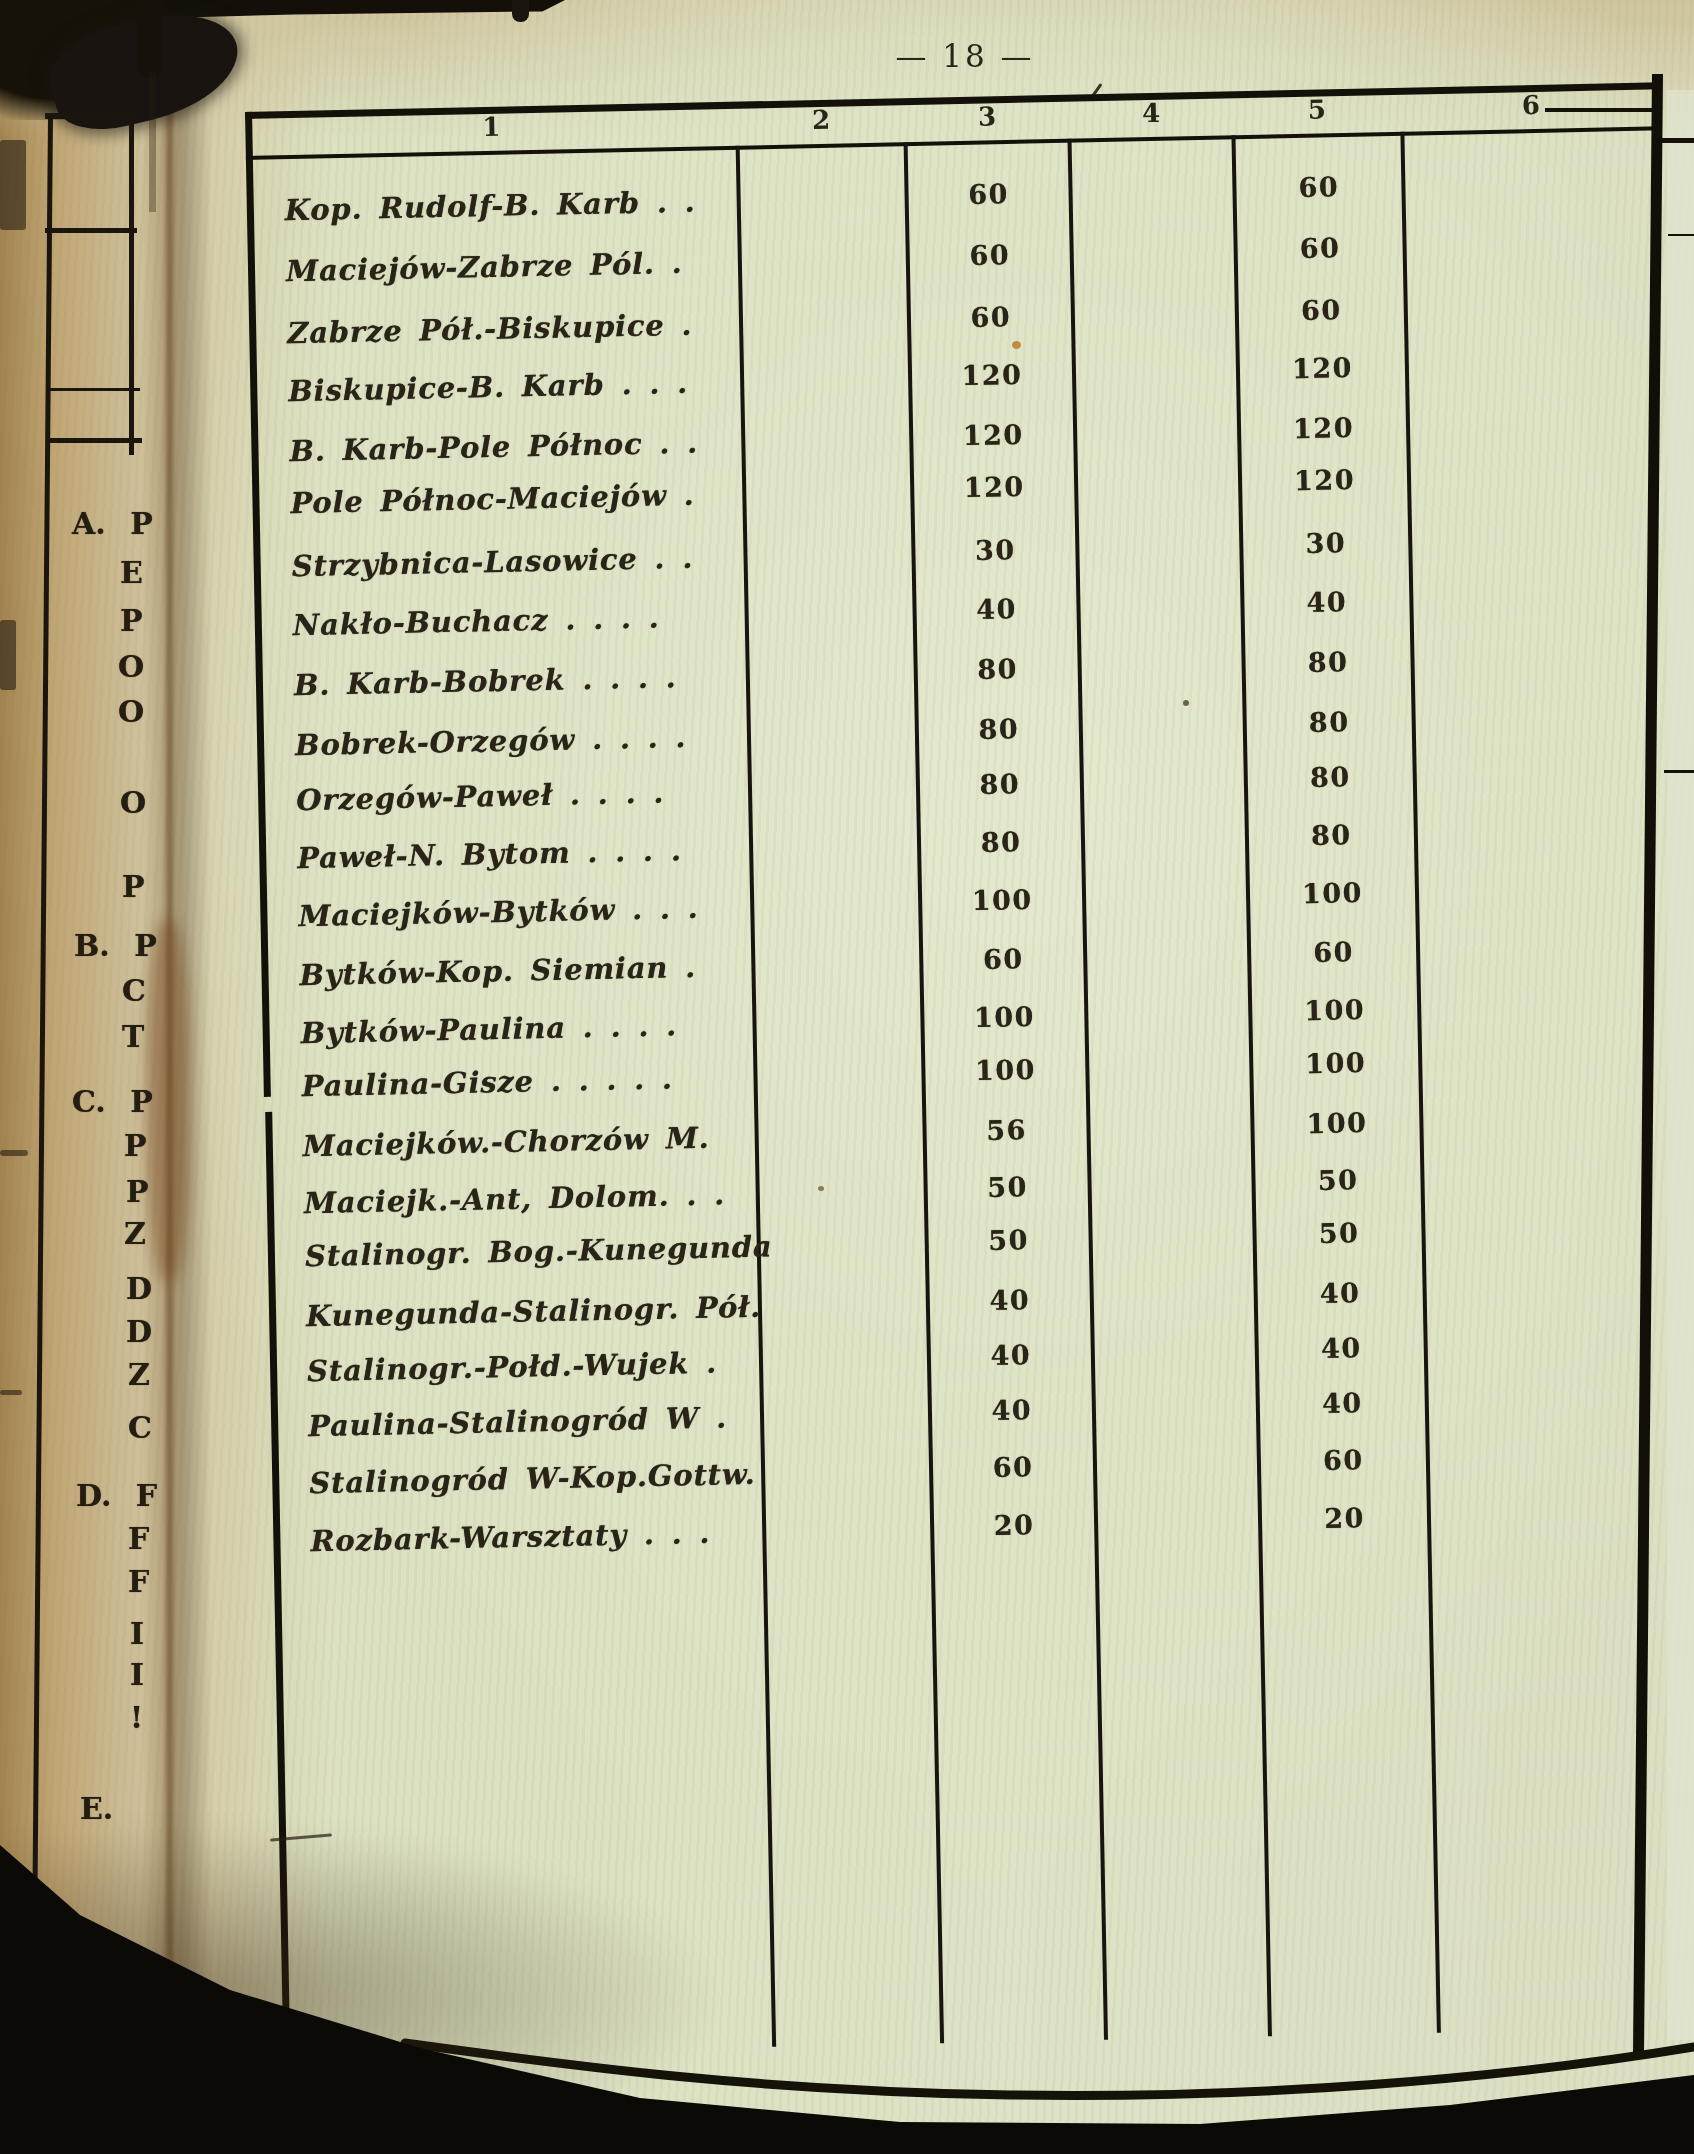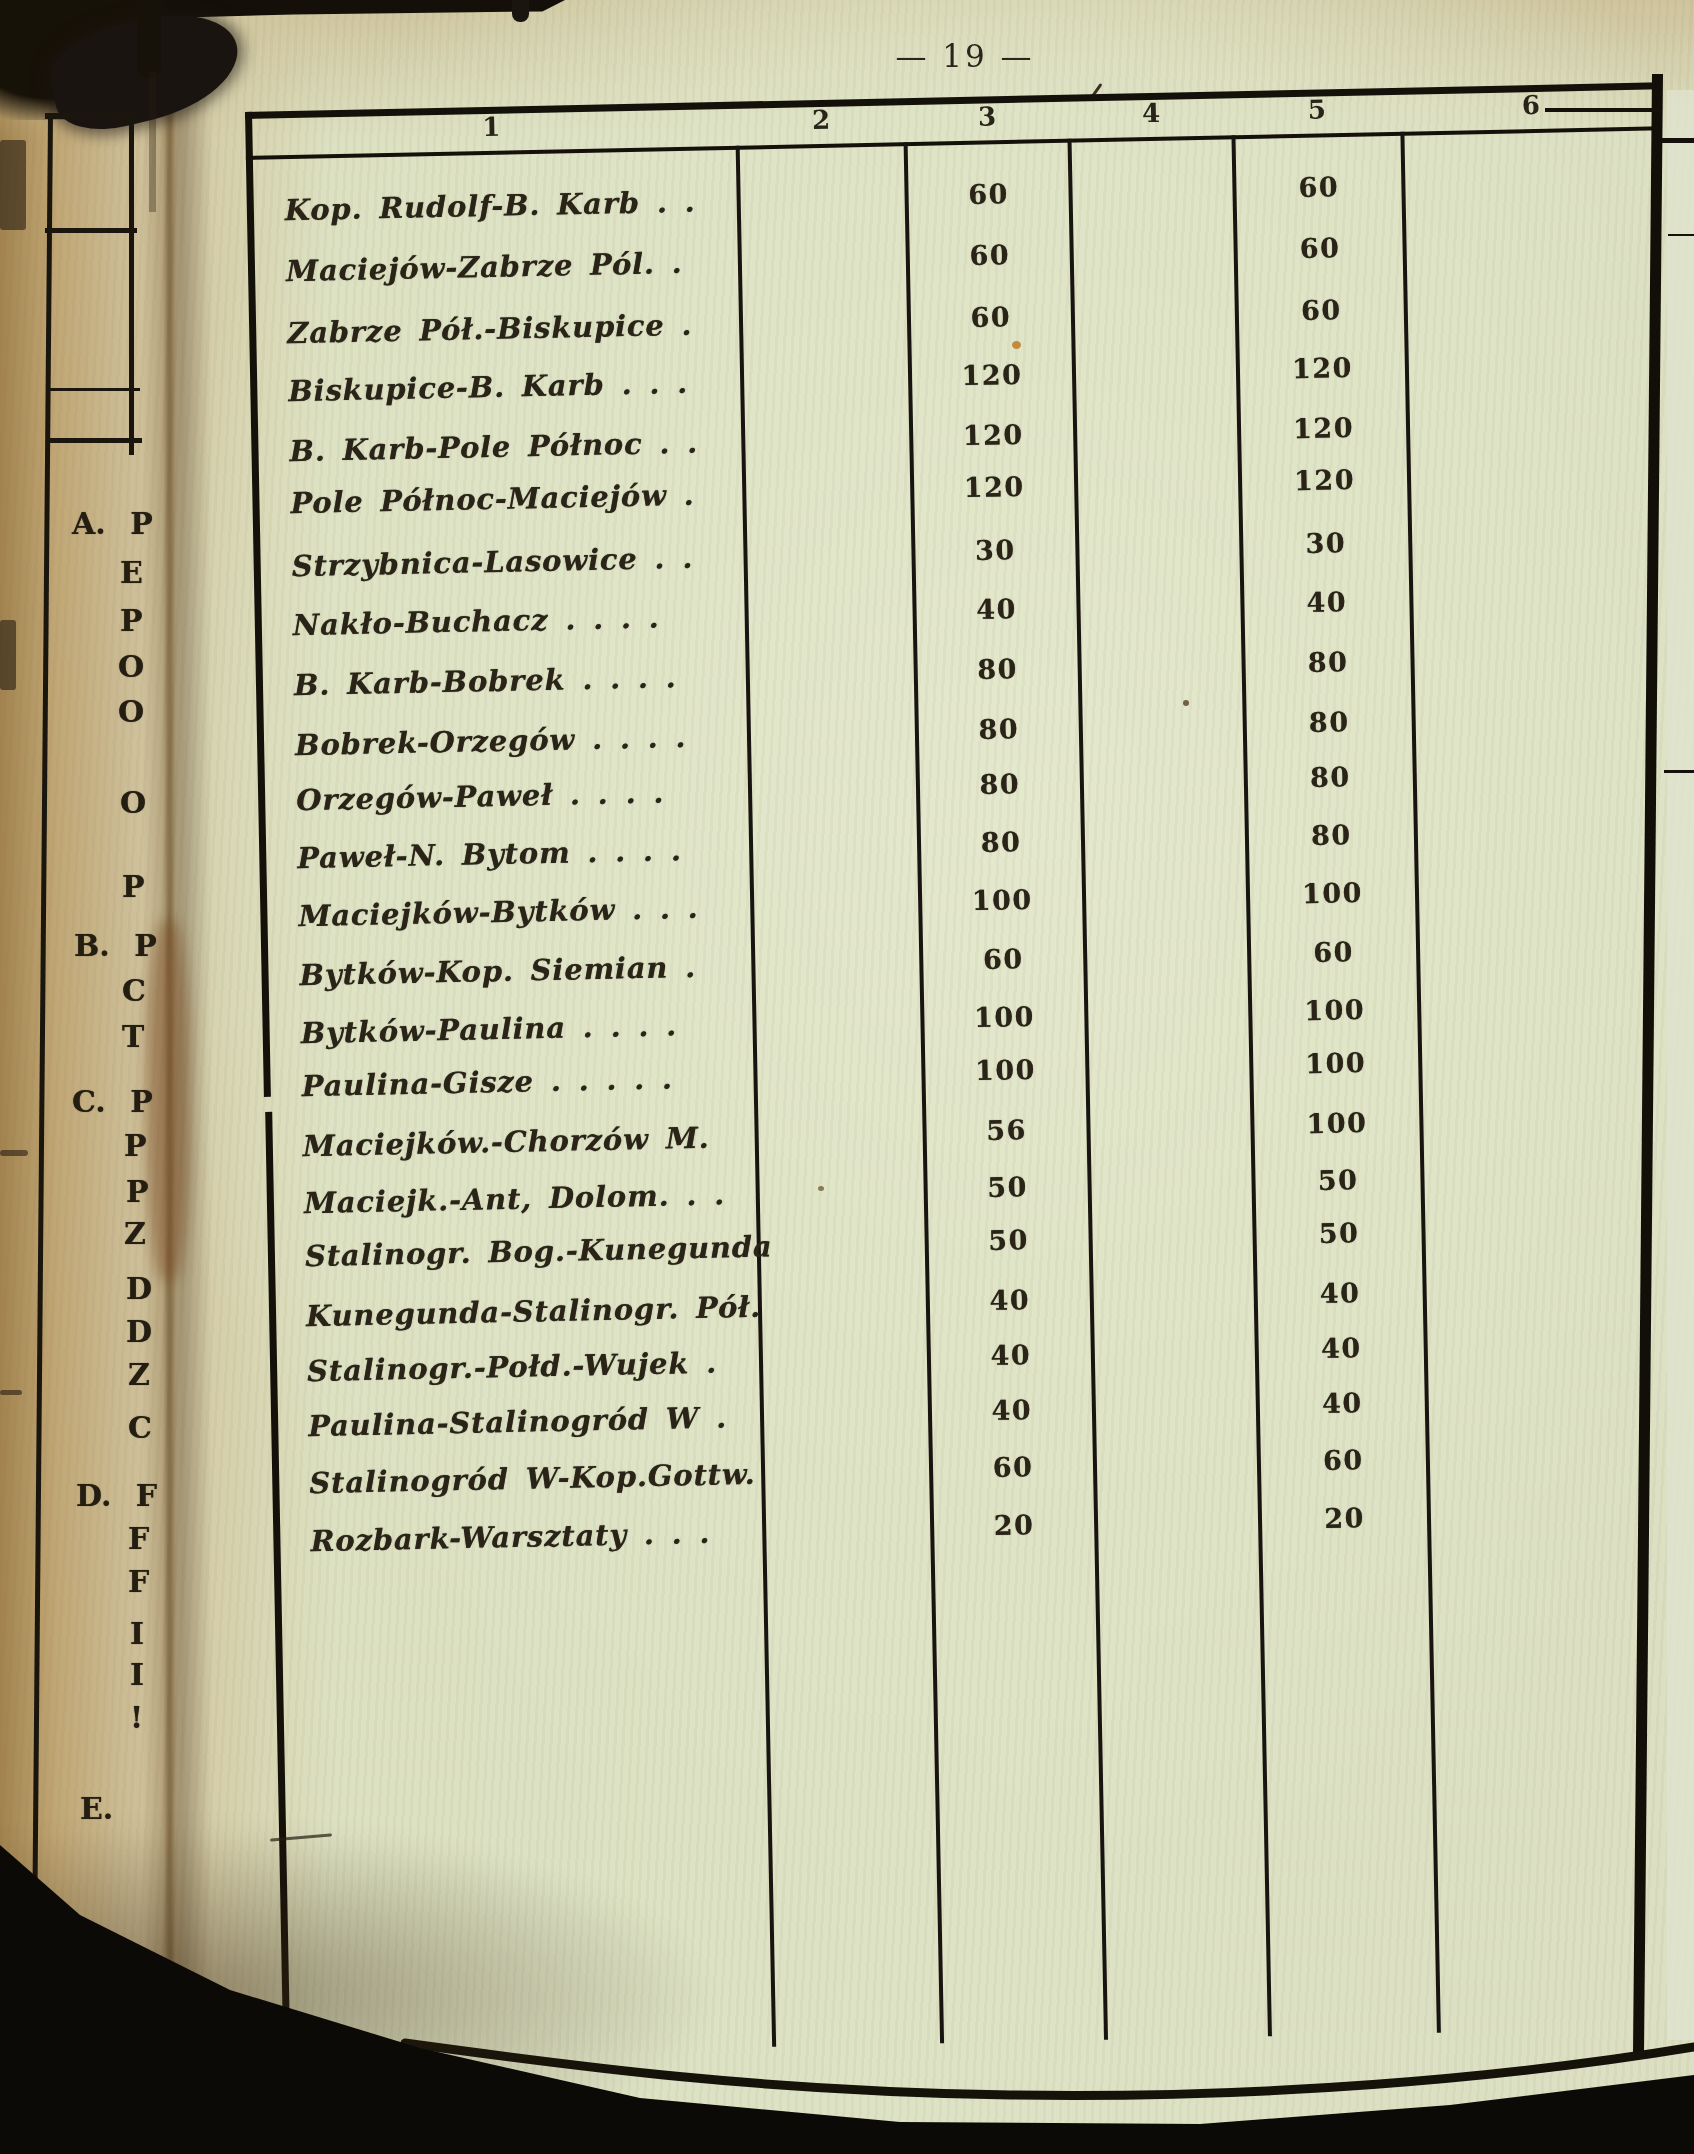--- a/index.html
+++ b/index.html
@@ -116,21 +116,21 @@
       <div class="sideletter" style="top: 1394px; left: 128px;">C</div>
       <div class="sideletter" style="top: 1462px; left: 76px;">D. F</div>
       <div class="sideletter" style="top: 1505px; left: 128px;">F</div>
       <div class="sideletter" style="top: 1548px; left: 128px;">F</div>
       <div class="sideletter" style="top: 1600px; left: 130px;">I</div>
       <div class="sideletter" style="top: 1641px; left: 130px;">I</div>
       <div class="sideletter" style="top: 1684px; left: 130px;">!</div>
       <div class="sideletter" style="top: 1775px; left: 80px;">E.</div>
     </div>
 
-  <div id="pageno" class="abs">— 19 —</div>
+  <div id="pageno" class="abs">— 18 —</div>
   <div class="abs straymark"></div>
 
   <div id="tbl">
     <div class="tline" style="left:0;top:0;width:1415px;height:7px;"></div>
     <div class="tline" style="left:0;top:44px;width:1415px;height:4px;"></div>
     <div class="tline" style="left:0;top:0;width:7px;height:985px;"></div>
     <div class="tline" style="left:1px;top:1000px;width:7px;height:945px;"></div>
   <div class="hdr" style="left: 201px;">1</div>
       <div class="hdr" style="left: 531px;">2</div>
       <div class="hdr" style="left: 697px;">3</div>

